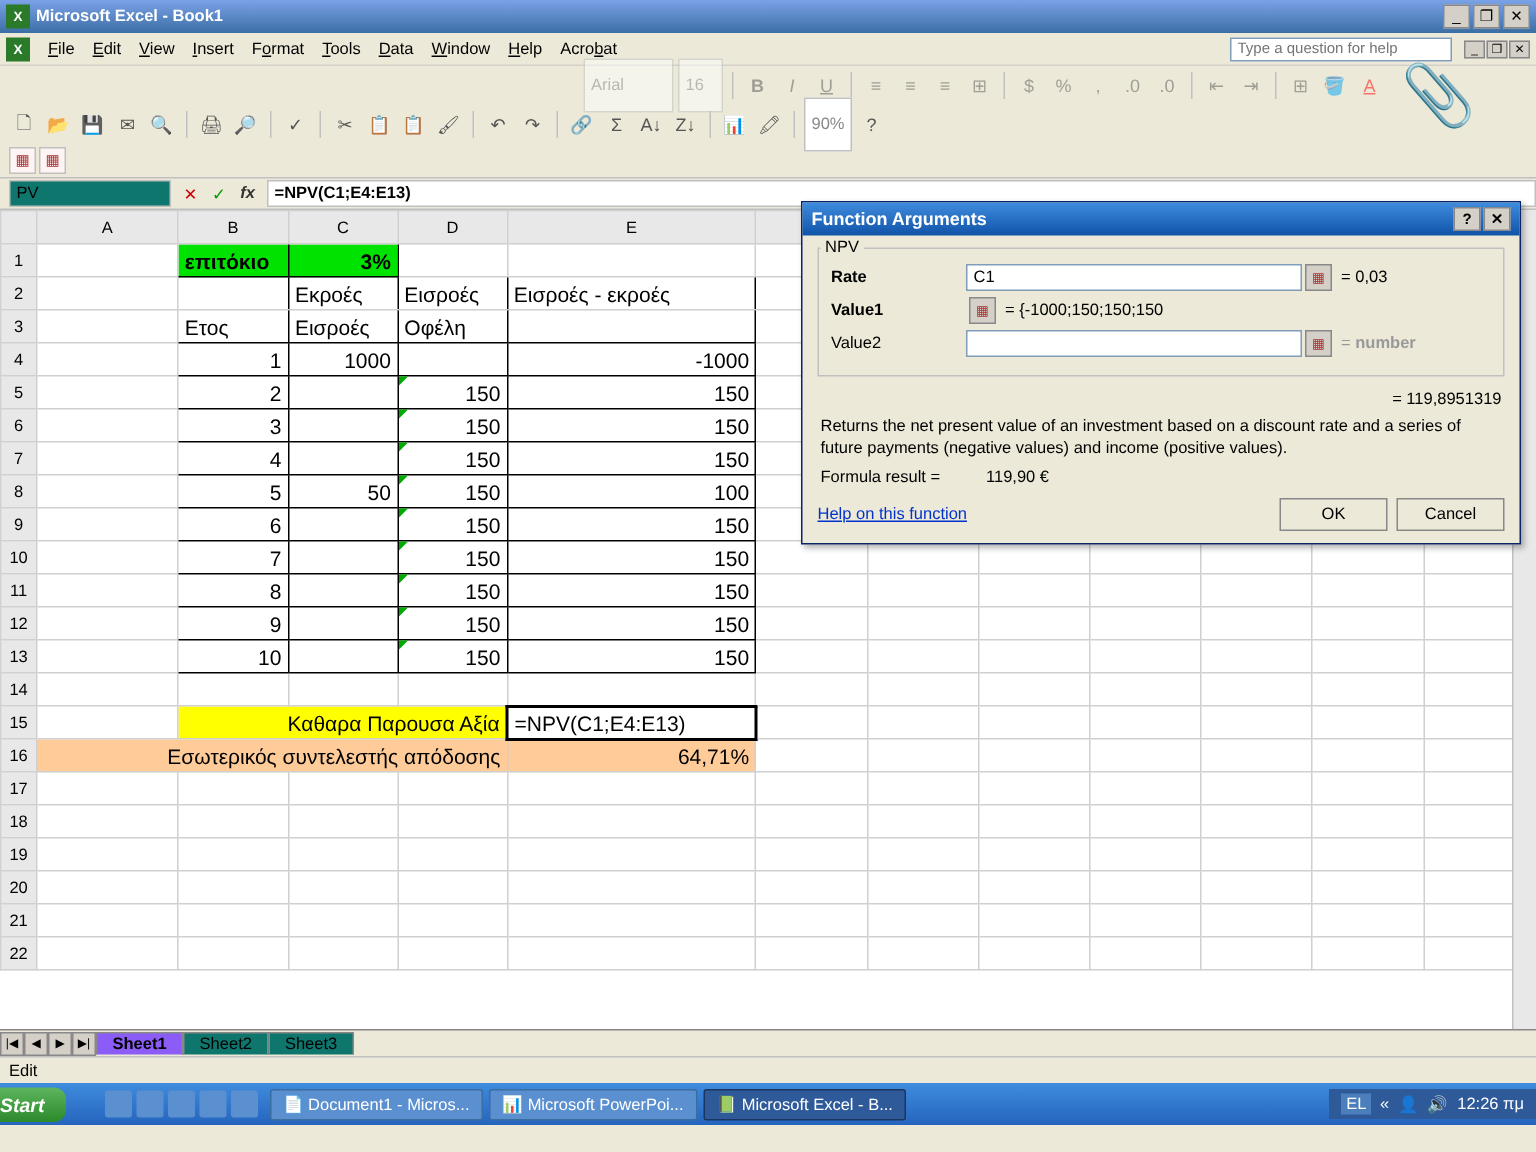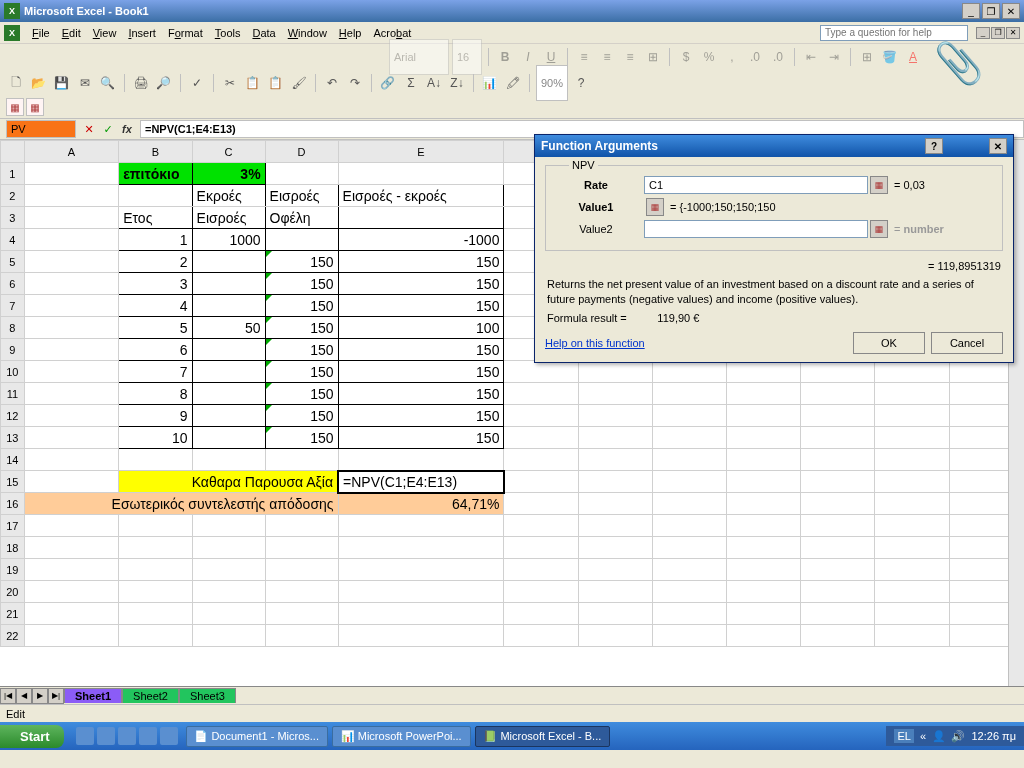--- a/index.html
+++ b/index.html
@@ -31,21 +31,21 @@
 .toolbar .disabled { opacity: 0.5; }
 .clippy-area { position: absolute; right: 10px; top: 40px; width: 80px; height: 60px; }
 .clippy { font-size: 40px; }
 
 
 .minitoolbar { background: #ece9d8; height: 22px; display: flex; align-items: center; padding: 0 6px; gap: 2px; }
 .minitoolbar .minibtn { width: 18px; height: 18px; border: 1px solid #c0c0c0; display: flex; align-items: center; justify-content: center; font-size: 10px; color: #a33; background: #fff4f4; }
 
 
 .formulabar { background: #ece9d8; height: 22px; display: flex; align-items: center; border-top: 1px solid #c0c0c0; border-bottom: 1px solid #c0c0c0; }
-.namebox { width: 70px; height: 18px; border: 1px solid #c0c0c0; background: #f97316; margin-left: 6px; padding: 0 4px; display: flex; align-items: center; }
+.namebox { width: 108px; height: 18px; border: 1px solid #c0c0c0; background: #0f766e; margin-left: 6px; padding: 0 4px; display: flex; align-items: center; }
 .fbbtns { display: flex; gap: 1px; margin-left: 4px; }
 .fbbtn { width: 18px; height: 18px; display: flex; align-items: center; justify-content: center; cursor: pointer; font-size: 11px; }
 .fbbtn.red { color: #c00; }
 .fbbtn.green { color: #090; }
 .fbbtn.fx { color: #333; font-style: italic; font-weight: bold; }
 .formulabox { flex: 1; height: 18px; background: #fff; border: 1px solid #c0c0c0; margin-left: 4px; padding: 0 4px; display: flex; align-items: center; color: #000; font-weight: bold; }
 
 
 .grid-area { position: relative; background: #fff; height: 546px; overflow: hidden; }
 table.grid { border-collapse: collapse; position: absolute; left: 0; top: 0; }
@@ -68,45 +68,45 @@
 .txtL { text-align: left !important; }
 .txtR { text-align: right !important; }
 .sel-cell { border: 2px solid #000 !important; }
 .greentri { position: relative; }
 .greentri::before { content: ""; position: absolute; top: 0; left: 0; border-top: 6px solid #0a0; border-right: 6px solid transparent; }
 
 
 .sheettabs { height: 18px; background: #ece9d8; display: flex; align-items: center; border-top: 1px solid #888; }
 .sheettabs .navbtn { width: 16px; height: 16px; border: 1px solid #888; background: #d4d0c8; display: flex; align-items: center; justify-content: center; font-size: 8px; cursor: pointer; }
 .sheettabs .tab { padding: 1px 10px; background: #8b5cf6; border: 1px solid #888; border-bottom: none; font-size: 11px; cursor: pointer; position: relative; }
-.sheettabs .tab.inactive { background: #22c55e; }
+.sheettabs .tab.inactive { background: #0f766e; }
 .sheettabs .tab.active { font-weight: bold; }
 
 
 .statusbar { height: 18px; background: #ece9d8; border-top: 1px solid #c0c0c0; display: flex; align-items: center; padding: 0 6px; font-size: 11px; }
 
 
 .taskbar { height: 28px; background: linear-gradient(to bottom, #3f8cde 0%, #2564bd 100%); display: flex; align-items: center; padding: 0; }
-.taskbar .start { background: linear-gradient(to bottom, #5eb55e 0%, #2b8a2b 100%); color: #fff; font-weight: bold; padding: 4px 14px 4px 20px; border-radius: 0 8px 8px 0; margin-right: 6px; font-size: 13px; }
+.taskbar .start { background: linear-gradient(to bottom, #5eb55e 0%, #2b8a2b 100%); color: #fff; font-weight: bold; padding: 4px 14px 4px 0; font-style: italic; border-radius: 0 8px 8px 0; margin-right: 20px; font-size: 13px; }
 .taskbar .qlaunch { display: flex; gap: 3px; margin: 0 6px; }
 .taskbar .qbtn { width: 18px; height: 18px; background: #5a8fd0; border-radius: 2px; }
 .taskbar .taskbtn { background: #5a8fd0; color: #fff; padding: 3px 8px; margin: 0 2px; border: 1px solid #3a6da0; border-radius: 2px; font-size: 11px; cursor: pointer; max-width: 160px; overflow: hidden; white-space: nowrap; }
 .taskbar .taskbtn.active { background: #2e5a9a; border-color: #1a3560; }
 .taskbar .tray { margin-left: auto; background: #2e5a9a; color: #fff; padding: 3px 8px; display: flex; align-items: center; gap: 6px; font-size: 11px; }
 
 
 .dialog { position: absolute; left: 534px; top: 134px; width: 480px; background: #ece9d8; border: 1px solid #0a246a; box-shadow: 2px 2px 4px rgba(0,0,0,.3); }
-.dialog .dlg-title { background: linear-gradient(to bottom, #3f8cde 0%, #1053a8 100%); color: #fff; font-weight: bold; padding: 3px 6px; display: flex; align-items: center; font-size: 12px; gap: 44px; }
+.dialog .dlg-title { background: linear-gradient(to bottom, #3f8cde 0%, #1053a8 100%); color: #fff; font-weight: bold; padding: 3px 6px; display: flex; align-items: center; font-size: 12px; }
 .dialog .dlg-title .ttl { flex: 1; }
 .dialog .dlg-title .dcbtn { width: 18px; height: 16px; background: #d4d0c8; border: 1px solid #888; color: #000; font-size: 10px; display: flex; align-items: center; justify-content: center; margin-left: 2px; cursor: pointer; }
 .dialog .dlg-body { padding: 8px 10px; }
 .fieldset { border: 1px solid #c0c0c0; padding: 10px 8px 8px; margin-bottom: 8px; position: relative; }
-.fieldset .legend { position: absolute; top: -7px; left: 23px; background: #ece9d8; padding: 0 3px; font-size: 11px; }
+.fieldset .legend { position: absolute; top: -7px; left: 1px; background: #ece9d8; padding: 0 3px; font-size: 11px; }
 .argrow { display: flex; align-items: center; margin-bottom: 4px; }
-.argrow .lbl { width: 90px; text-align: center; padding-right: 6px; font-size: 11px; }
+.argrow .lbl { width: 90px; text-align: left; padding-right: 6px; font-size: 11px; }
 .argrow .lbl.bold { font-weight: bold; }
 .argrow input { flex: 1; border: 1px solid #7f9db9; height: 18px; padding: 0 4px; font-size: 11px; }
 .argrow .refbtn { width: 18px; height: 18px; border: 1px solid #888; background: #d4d0c8; margin-left: 2px; display: flex; align-items: center; justify-content: center; font-size: 9px; color: #a33; cursor: pointer; }
 .argrow .eq { margin-left: 6px; font-size: 11px; min-width: 100px; }
 .dlg-desc { font-size: 11px; margin: 6px 2px; line-height: 1.3; }
 .dlg-desc .calc { text-align: right; margin-bottom: 4px; }
 .dlg-argdesc { font-size: 11px; margin: 8px 20px 8px 60px; line-height: 1.3; }
 .dlg-argdesc b { font-weight: bold; }
 .dlg-result { font-size: 11px; margin: 6px 2px; }
 .dlg-foot { display: flex; align-items: center; margin-top: 8px; }

